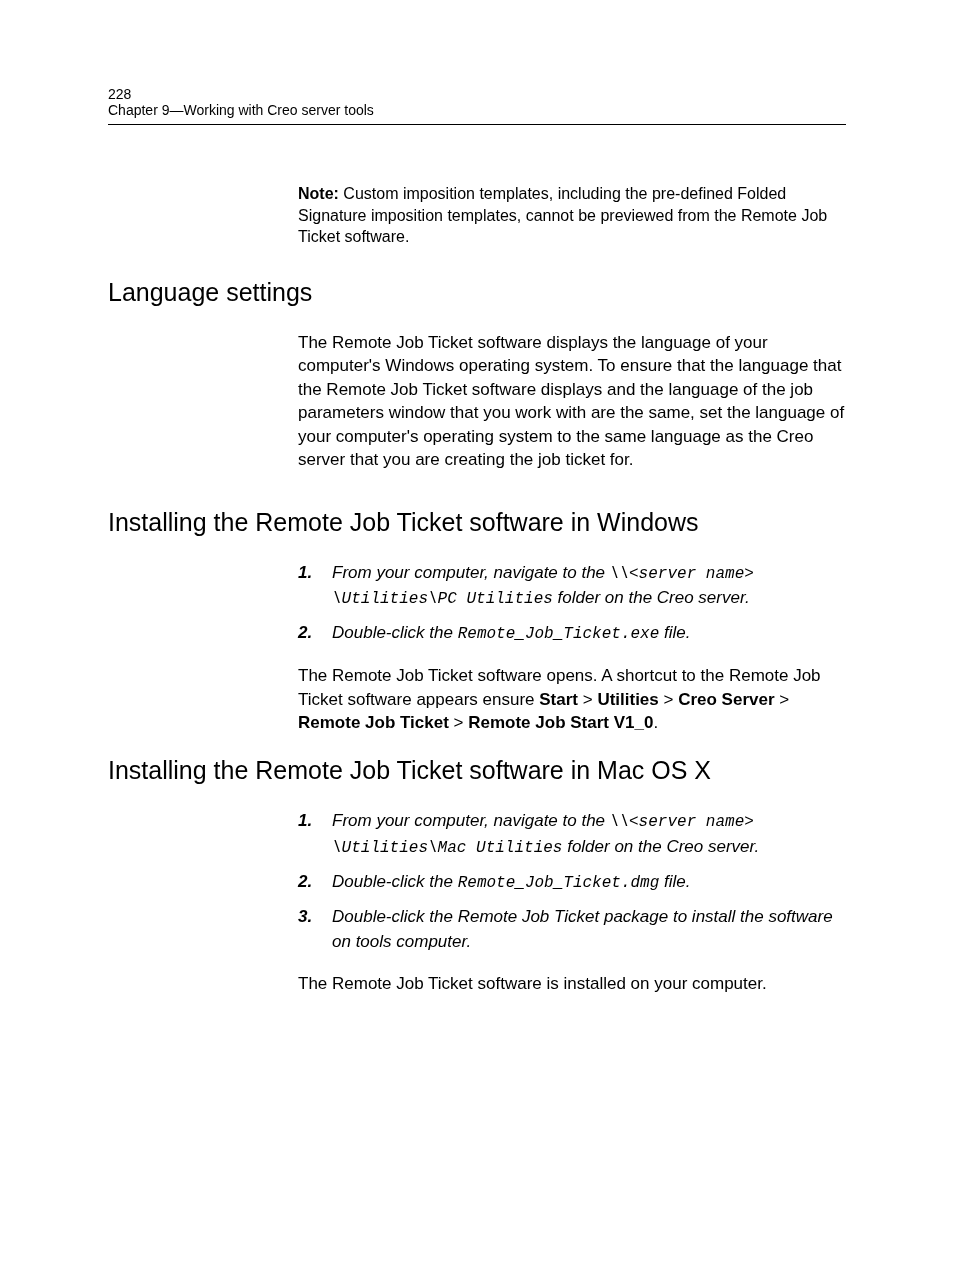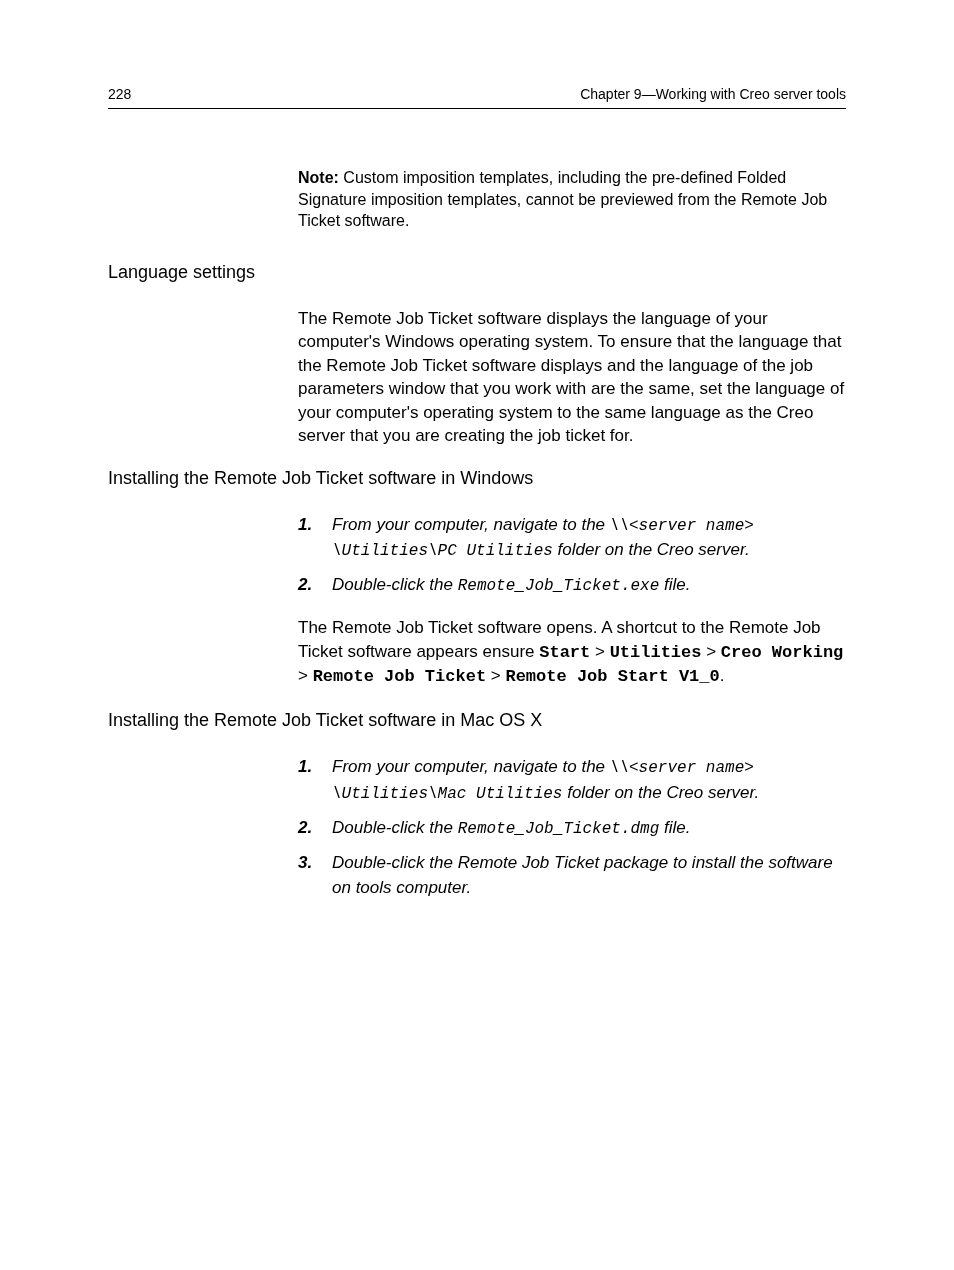--- a/index.html
+++ b/index.html
@@ -11,41 +11,42 @@
     position: relative;
   }
   .header-row {
     display: flex;
     justify-content: space-between;
     align-items: baseline;
     font-size: 14px;
     padding-bottom: 6px;
     border-bottom: 1px solid #000;
     margin-bottom: 58px;
+    flex-direction: column;
   }
   .content-col {
     margin-left: 190px;
     max-width: 548px;
   }
   .note {
     font-size: 16px;
     line-height: 1.35;
     margin-bottom: 30px;
   }
   .note .note-label { font-weight: bold; text-align: center; }
   h2.section {
-    font-size: 18px;
+    font-size: 25px;
     font-weight: 400;
     margin-bottom: 24px;
     margin-top: 20px;
   }
   .para {
     font-size: 17px;
     line-height: 1.38;
-    margin-bottom: 20px;
+    margin-bottom: 36px;
   }
   ol.steps {
     list-style: none;
     counter-reset: step;
     margin-bottom: 18px;
   }
   ol.steps > li {
     counter-increment: step;
     position: relative;
     padding-left: 34px;
@@ -57,21 +58,21 @@
   ol.steps > li::before {
     content: counter(step) ".";
     position: absolute;
     left: 0;
     font-weight: bold;
   }
   .mono {
     font-family: "Courier New", Courier, monospace;
     font-size: 16px;
   }
-  .bold { font-weight: bold; font-family: Liberation Mono, monospace; }
+  .bold { font-weight: bold; }
   .result {
     font-size: 17px;
     line-height: 1.38;
     margin-bottom: 22px;
   }
 </style>
 </head>
 <body>
 
 <div class="header-row">
@@ -94,30 +95,31 @@
 <div class="content-col">
   <ol class="steps">
     <li>
       <span>From your computer, navigate to the </span><span class="mono">\\&lt;server name&gt; \Utilities\PC Utilities</span><span> folder on the Creo server.</span>
     </li>
     <li>
       <span>Double-click the </span><span class="mono">Remote_Job_Ticket.exe</span><span> file.</span>
     </li>
   </ol>
   <p class="result">
-    <span>The Remote Job Ticket software opens. A shortcut to the Remote Job Ticket software appears ensure </span><span class="bold">Start</span><span> &gt; </span><span class="bold">Utilities</span><span> &gt; </span><span class="bold">Creo Working</span><span> &gt; </span><span class="bold">Remote Job Ticket</span><span> &gt; </span><span class="bold">Remote Job Start V1_0</span><span>.</span>
+    <span>The Remote Job Ticket software opens. A shortcut to the Remote Job Ticket software appears ensure </span><span class="bold">Start</span><span> &gt; </span><span class="bold">Utilities</span><span> &gt; </span><span class="bold">Creo Server</span><span> &gt; </span><span class="bold">Remote Job Ticket</span><span> &gt; </span><span class="bold">Remote Job Start V1_0</span><span>.</span>
   </p>
 </div>
 
 <h2 class="section">Installing the Remote Job Ticket software in Mac OS X</h2>
 <div class="content-col">
   <ol class="steps">
     <li>
       <span>From your computer, navigate to the </span><span class="mono">\\&lt;server name&gt; \Utilities\Mac Utilities</span><span> folder on the Creo server.</span>
     </li>
     <li>
       <span>Double-click the </span><span class="mono">Remote_Job_Ticket.dmg</span><span> file.</span>
     </li>
     <li>
       <span>Double-click the Remote Job Ticket package to install the software on tools computer.</span>
     </li>
   </ol>
+  <p class="result">The Remote Job Ticket software is installed on your computer.</p>
 </div>
 
 </body></html>

